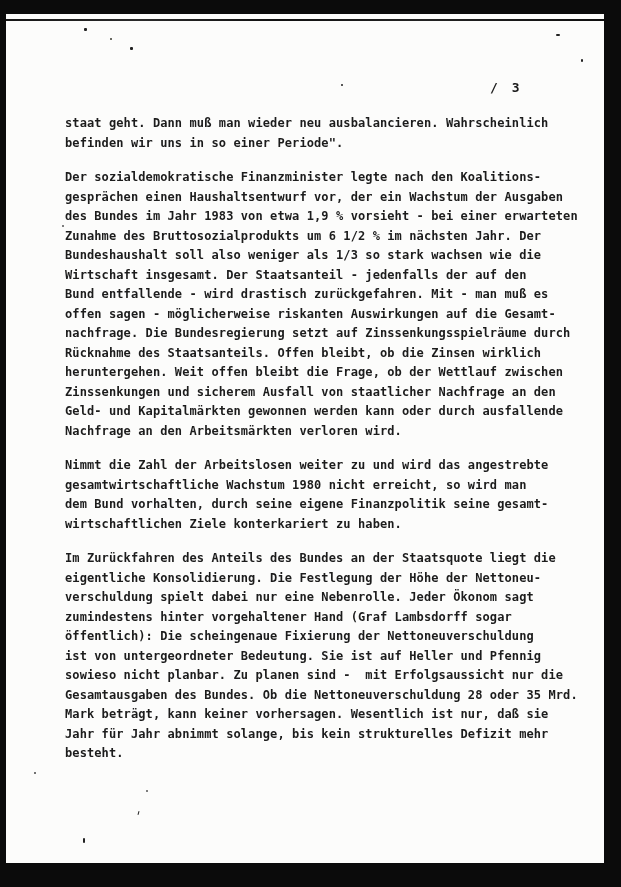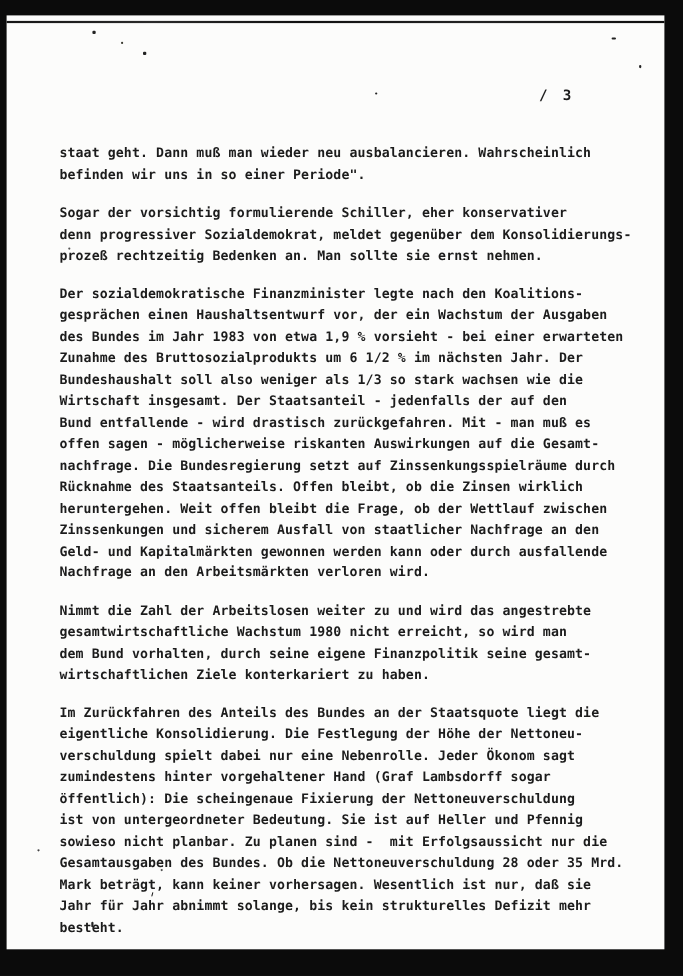--- a/index.html
+++ b/index.html
@@ -36,24 +36,23 @@
     left: 484px;
     top: 66px;
     font-size: 13px;
     font-weight: bold;
     color: #1b1b1b;
     letter-spacing: 3px;
     white-space: pre;
   }
   .text-body {
     position: absolute;
-    left: 48px;
+    left: 59px;
     top: 100px;
     width: 532px;
-    margin-top: 16px;
   }
   .para {
     margin: 0 0 15px 0;
     font-size: 12px;
     line-height: 19.5px;
     font-weight: bold;
     color: #1c1c1c;
     white-space: pre-wrap;
     letter-spacing: 0.1px;
   }
@@ -81,23 +80,20 @@
 <div class="scan-frame">
   <div class="page">
     <div class="top-scan-line"></div>
 
     <div class="page-number">/ 3</div>
 
     <div class="text-body">
 
     <p class="para">staat geht. Dann muß man wieder neu ausbalancieren. Wahrscheinlich
 befinden wir uns in so einer Periode".</p>
-        <p class="para">Sogar der vorsichtig formulierende Schiller, eher konservativer
-denn progressiver Sozialdemokrat, meldet gegenüber dem Konsolidierungs-
-prozeß rechtzeitig Bedenken an. Man sollte sie ernst nehmen.</p>
         <p class="para">Der sozialdemokratische Finanzminister legte nach den Koalitions-
 gesprächen einen Haushaltsentwurf vor, der ein Wachstum der Ausgaben
 des Bundes im Jahr 1983 von etwa 1,9 % vorsieht - bei einer erwarteten
 Zunahme des Bruttosozialprodukts um 6 1/2 % im nächsten Jahr. Der
 Bundeshaushalt soll also weniger als 1/3 so stark wachsen wie die
 Wirtschaft insgesamt. Der Staatsanteil - jedenfalls der auf den
 Bund entfallende - wird drastisch zurückgefahren. Mit - man muß es
 offen sagen - möglicherweise riskanten Auswirkungen auf die Gesamt-
 nachfrage. Die Bundesregierung setzt auf Zinssenkungsspielräume durch
 Rücknahme des Staatsanteils. Offen bleibt, ob die Zinsen wirklich

